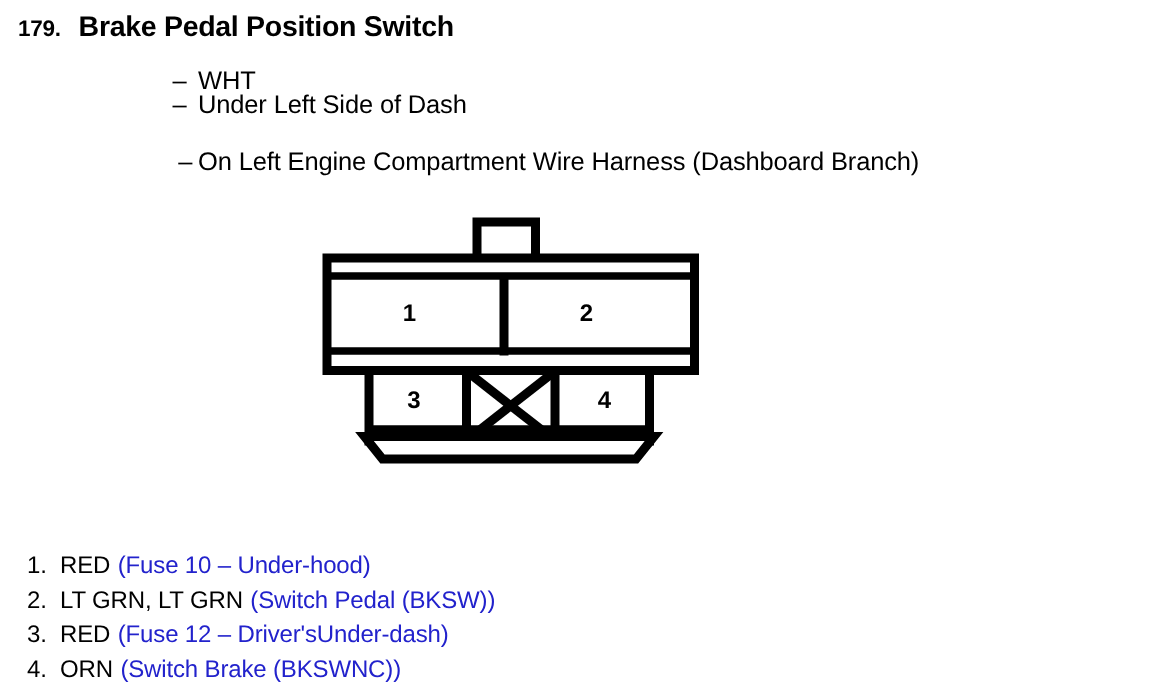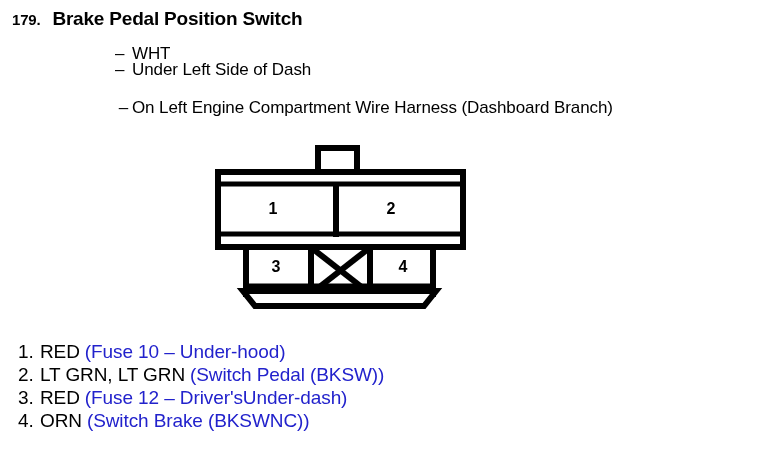--- a/index.html
+++ b/index.html
@@ -82,23 +82,24 @@
   
   #pin-legend {
     position: absolute;
     left: 0;
     top: 337px;
     width: 774px;
   }
   .legend-row {
     position: absolute;
     left: 18px;
-    font-size: 19px;
+    font-size: 16px;
     white-space: nowrap;
     letter-spacing: -0.1px;
+    margin-top: 28px;
   }
   #legend-row-0 { top: 4px; }
   #legend-row-1 { top: 27px; }
   #legend-row-2 { top: 50px; }
   #legend-row-3 { top: 73px; }
 
   .legend-index {
     display: inline-block;
     width: 22px;
     color: #000000;

